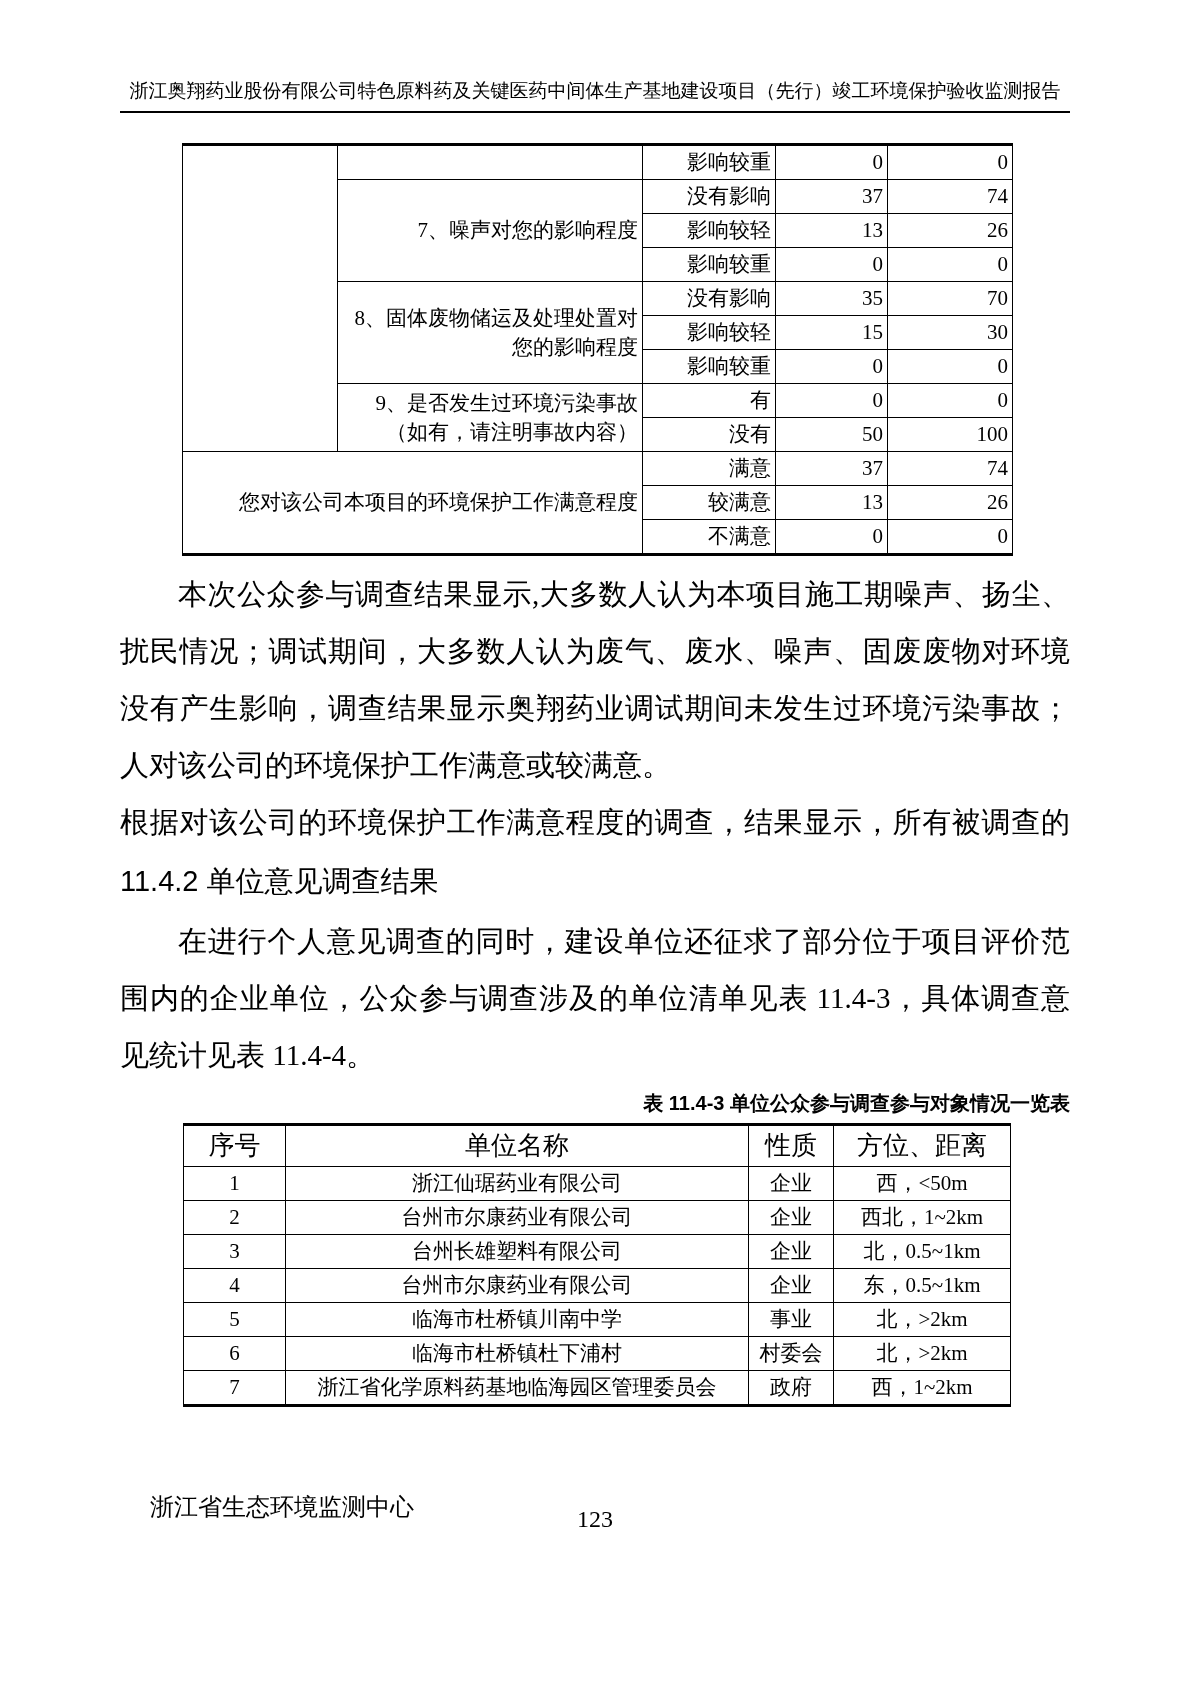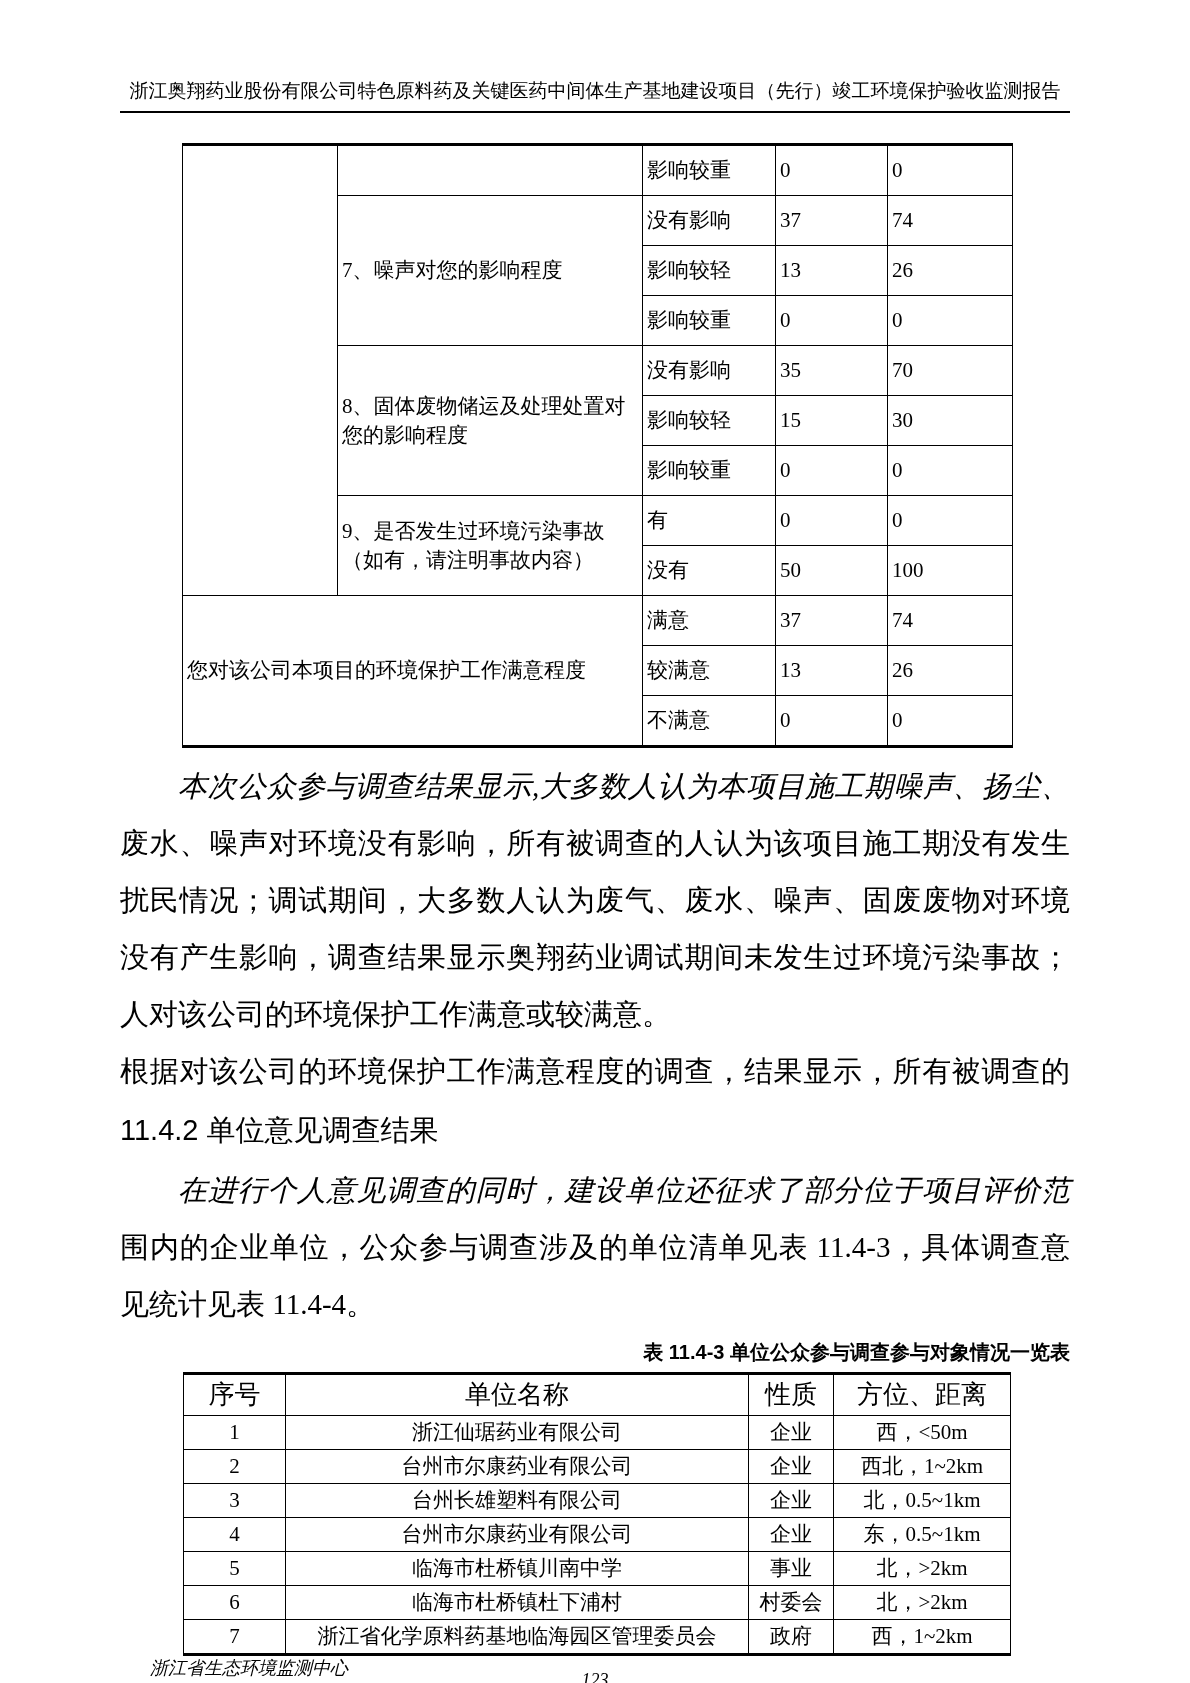--- a/index.html
+++ b/index.html
@@ -13,28 +13,28 @@
     text-align:center;font-size:19px;line-height:26px;
     padding-bottom:7px;border-bottom:2px solid #000;white-space:nowrap;
   }
   
   table.t1{
     border-collapse:collapse;table-layout:fixed;width:830px;
     margin:30px 0 0 62px;font-size:21px;
     border-top:3px solid #000;border-bottom:3px solid #000;
   }
   table.t1 td{
-    border:1px solid #000;text-align:left;vertical-align:middle;
-    height:33px;line-height:1.35;padding:8px 4px;
+    border:1px solid #000;text-align:right;vertical-align:middle;
+    height:33px;line-height:1.35;padding:0 4px;
   }
   
   .para{font-size:29px;margin:0;}
   .para .line{height:57px;line-height:57px;overflow:visible;}
   .para .jline{text-align:justify;text-align-last:justify;}
-  .para .indent{text-indent:58px;font-style:italic;}
+  .para .indent{text-indent:58px;}
   .p1{margin-top:10px;}
   .section-heading{
     font-family:"Liberation Sans","DejaVu Sans",sans-serif;
     font-size:29px;font-weight:normal;line-height:48px;margin:6px 0 8px 0;
   }
   .caption{
     font-family:"Liberation Sans","DejaVu Sans",sans-serif;
     text-align:right;font-weight:bold;font-size:20px;line-height:34px;margin-top:2px;
   }
   
@@ -43,23 +43,22 @@
     margin:3px 0 0 63px;font-size:21px;
     border-top:3px solid #000;border-bottom:3px solid #000;
   }
   table.t2 th,table.t2 td{
     border:1px solid #000;text-align:center;vertical-align:middle;
     font-weight:normal;height:33px;line-height:1.3;padding:0 4px;
   }
   table.t2 thead th{height:40px;font-size:26px;}
   
   .doc-footer{
-    position:relative;font-size:18px;line-height:24px;
+    position:relative;margin-top:88px;font-size:24px;line-height:24px;
     padding-left:30px;
-    font-style:italic;
   }
   .footer-page{
     position:absolute;left:50%;transform:translateX(-50%);top:12px;
   }
 </style>
 </head>
 <body>
 
 <div class="page">
 
@@ -138,21 +137,20 @@
         <tr>
           <td>不满意</td>
           <td>0</td>
           <td>0</td>
         </tr>
       </tbody>
   </table>
 
   <div class="para p1">
       <div class="line jline indent">本次公众参与调查结果显示,大多数人认为本项目施工期噪声、扬尘、</div>
-      <div class="line jline">废水、噪声对环境没有影响，所有被调查的人认为该项目施工期没有发生</div>
       <div class="line jline">扰民情况；调试期间，大多数人认为废气、废水、噪声、固废废物对环境</div>
       <div class="line jline">没有产生影响，调查结果显示奥翔药业调试期间未发生过环境污染事故；</div>
       <div class="line">人对该公司的环境保护工作满意或较满意。</div>
       <div class="line jline">根据对该公司的环境保护工作满意程度的调查，结果显示，所有被调查的</div>
     </div>
 
   <div class="section-heading">11.4.2 单位意见调查结果</div>
 
   <div class="para p2">
       <div class="line jline indent">在进行个人意见调查的同时，建设单位还征求了部分位于项目评价范</div>

